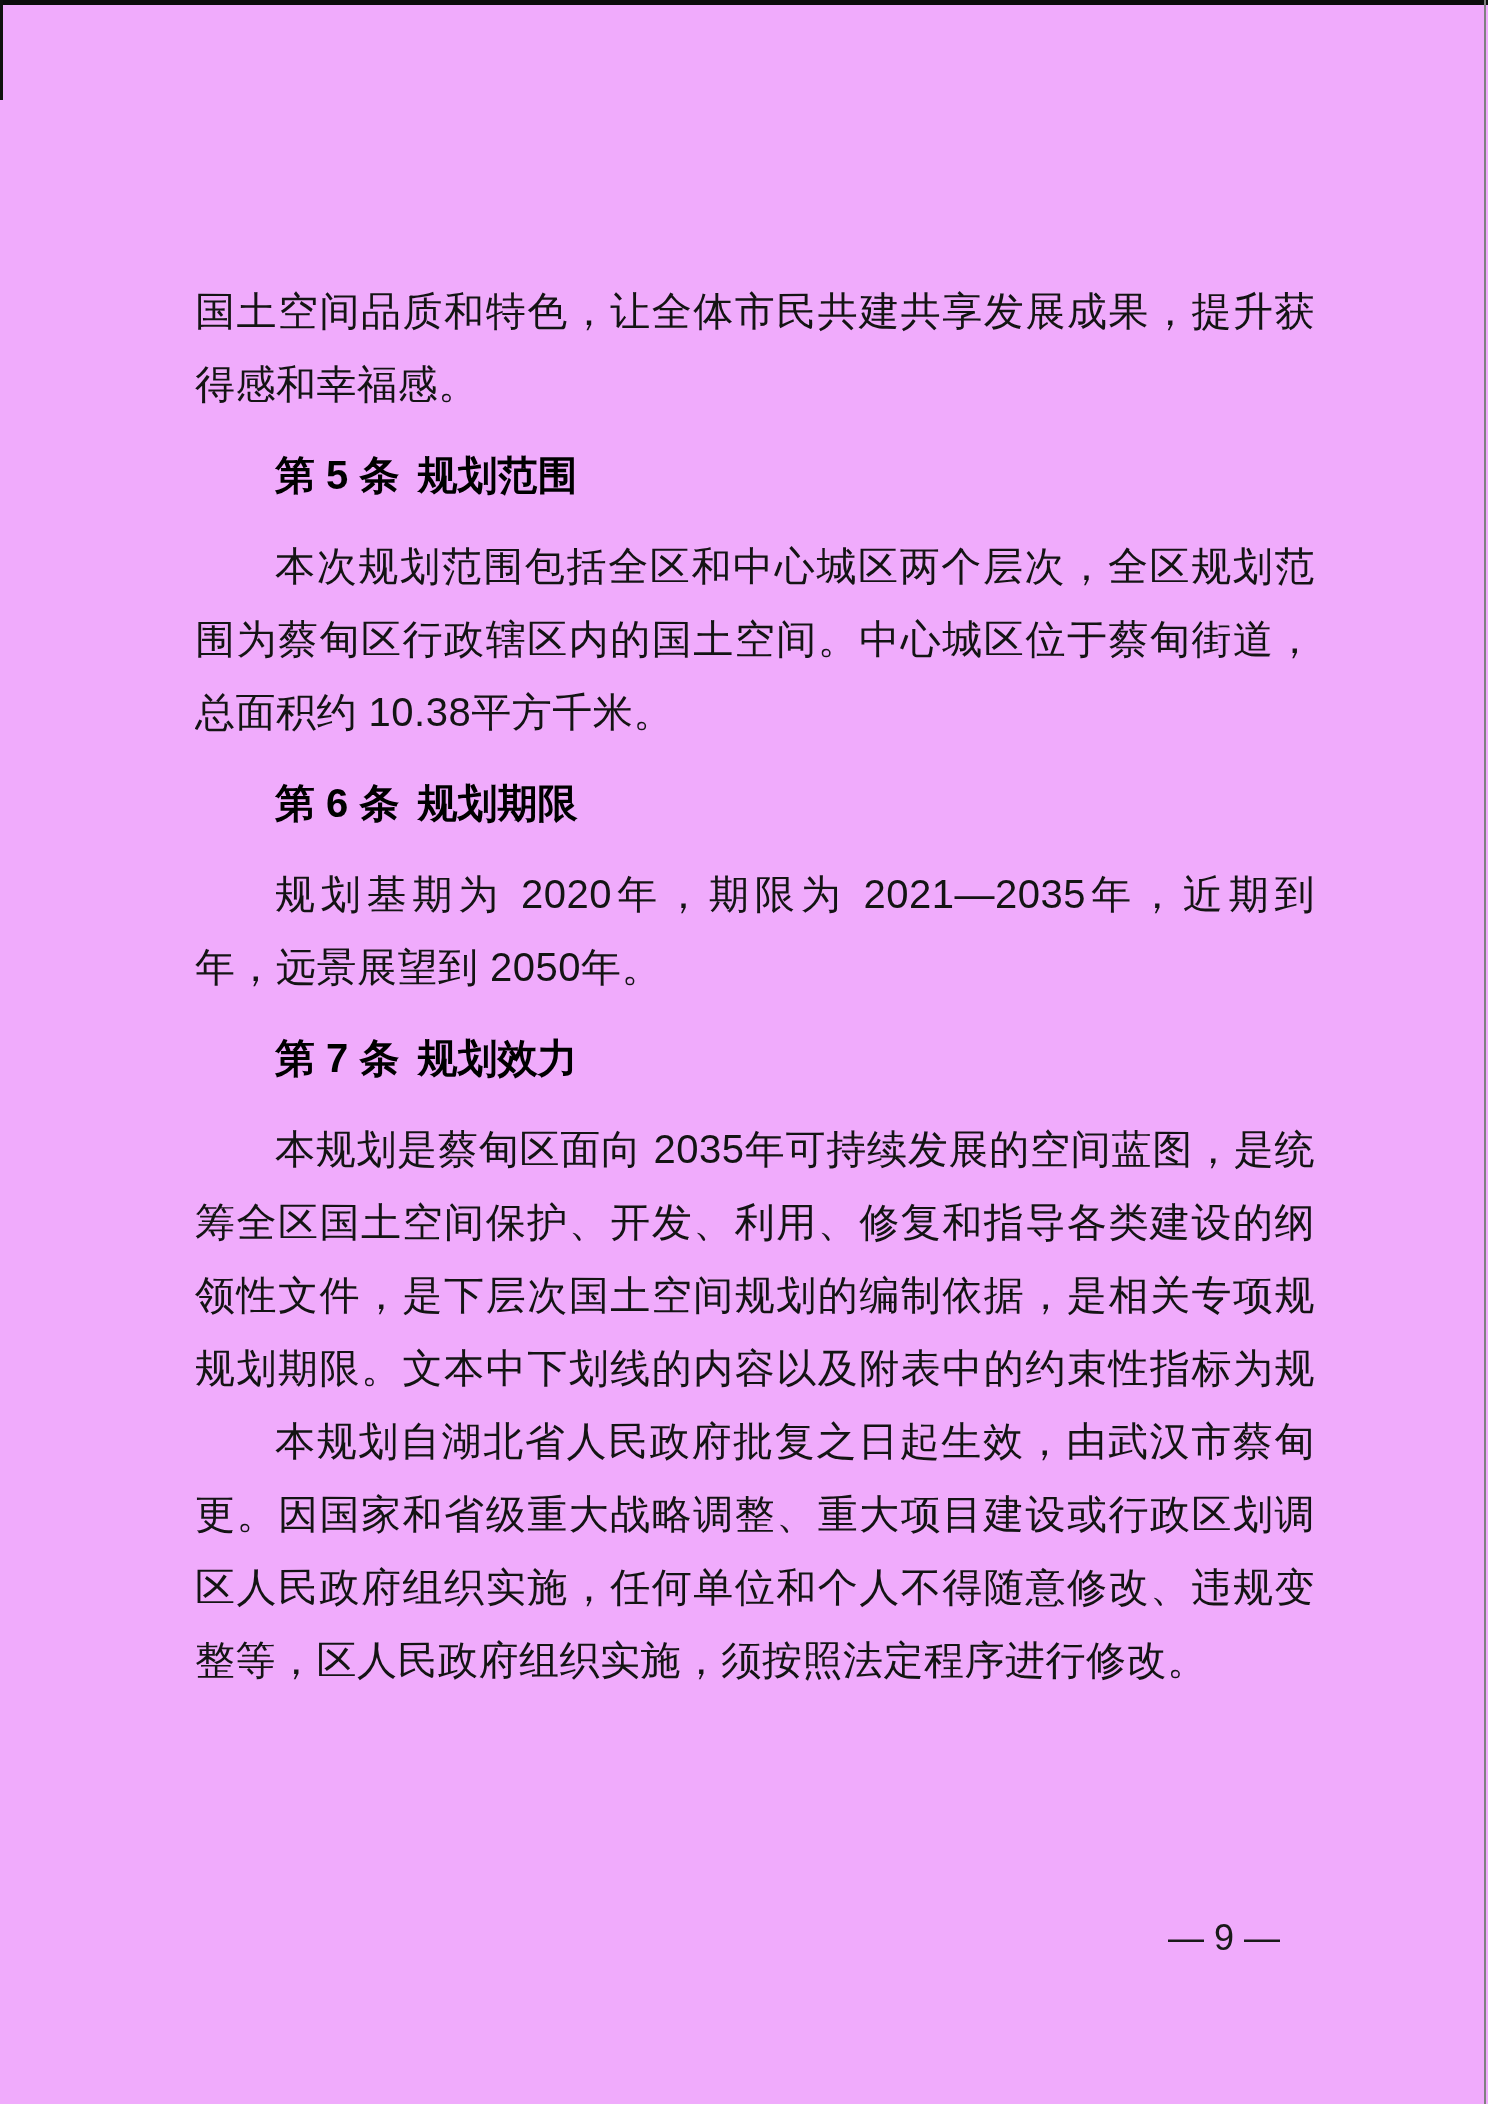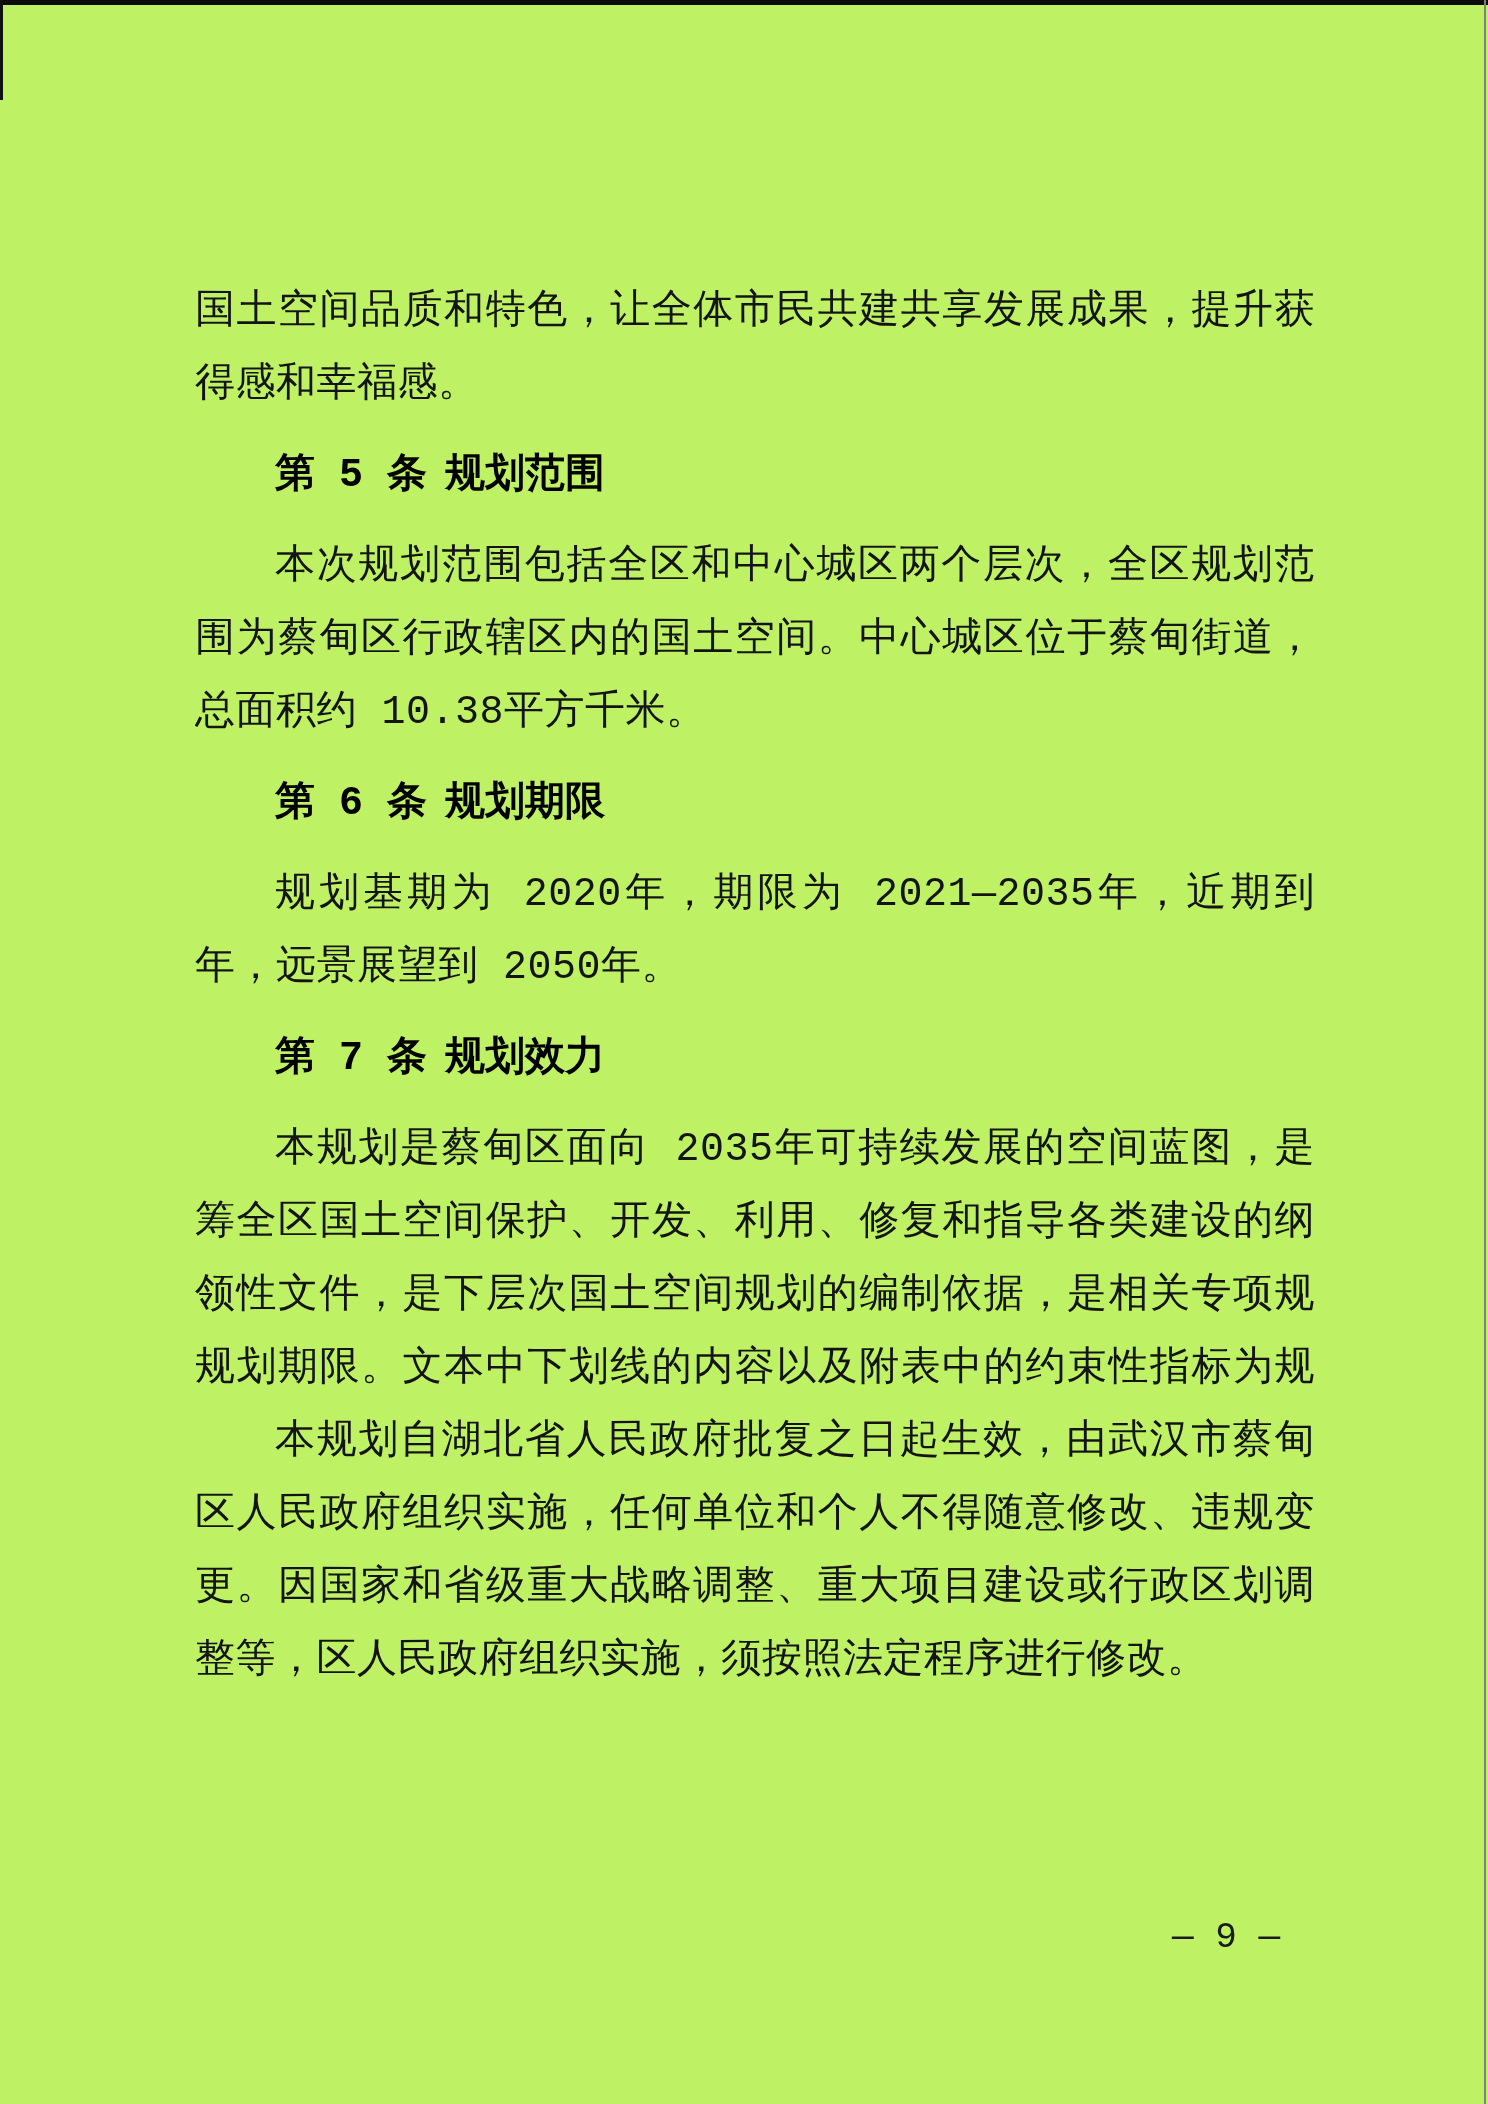--- a/index.html
+++ b/index.html
@@ -2,23 +2,23 @@
 <html><head>
 <meta charset="utf-8">
 <style>
   html, body { margin: 0; padding: 0; }
   body { background: #e8e8e8; }
   .page {
     position: relative;
     width: 1488px;
     height: 2104px;
     margin: 0 auto;
-    background: #bef264;
+    background: #f0abfc;
     overflow: hidden;
-    font-family: Liberation Mono, monospace;
+    font-family: Liberation Sans, sans-serif;
     color: #141414;
   }
   
   .scan-top-bar {
     position: absolute; top: 0; left: 0;
     width: 100%; height: 5px; background: #0c0c0c;
   }
   .scan-left-sliver {
     position: absolute; top: 0; left: 0;
     width: 3px; height: 100px; background: #101010;
@@ -98,20 +98,20 @@
       </div>
       <div class="heading"><span class="heading-num">第 7 条</span><span class="heading-title">规划效力</span></div>
       <div class="para indented">
         <div class="line firstline">本规划是蔡甸区面向 2035年可持续发展的空间蓝图，是统</div>
         <div class="line">筹全区国土空间保护、开发、利用、修复和指导各类建设的纲</div>
         <div class="line">领性文件，是下层次国土空间规划的编制依据，是相关专项规</div>
         <div class="line">规划期限。文本中下划线的内容以及附表中的约束性指标为规</div>
       </div>
       <div class="para indented">
         <div class="line firstline">本规划自湖北省人民政府批复之日起生效，由武汉市蔡甸</div>
+        <div class="line">更。因国家和省级重大战略调整、重大项目建设或行政区划调</div>
         <div class="line">区人民政府组织实施，任何单位和个人不得随意修改、违规变</div>
-        <div class="line">更。因国家和省级重大战略调整、重大项目建设或行政区划调</div>
         <div class="line lastline">整等，区人民政府组织实施，须按照法定程序进行修改。</div>
       </div>
     </div>
 
   <div class="page-number">— 9 —</div>
 </div>
 
 </body></html>

